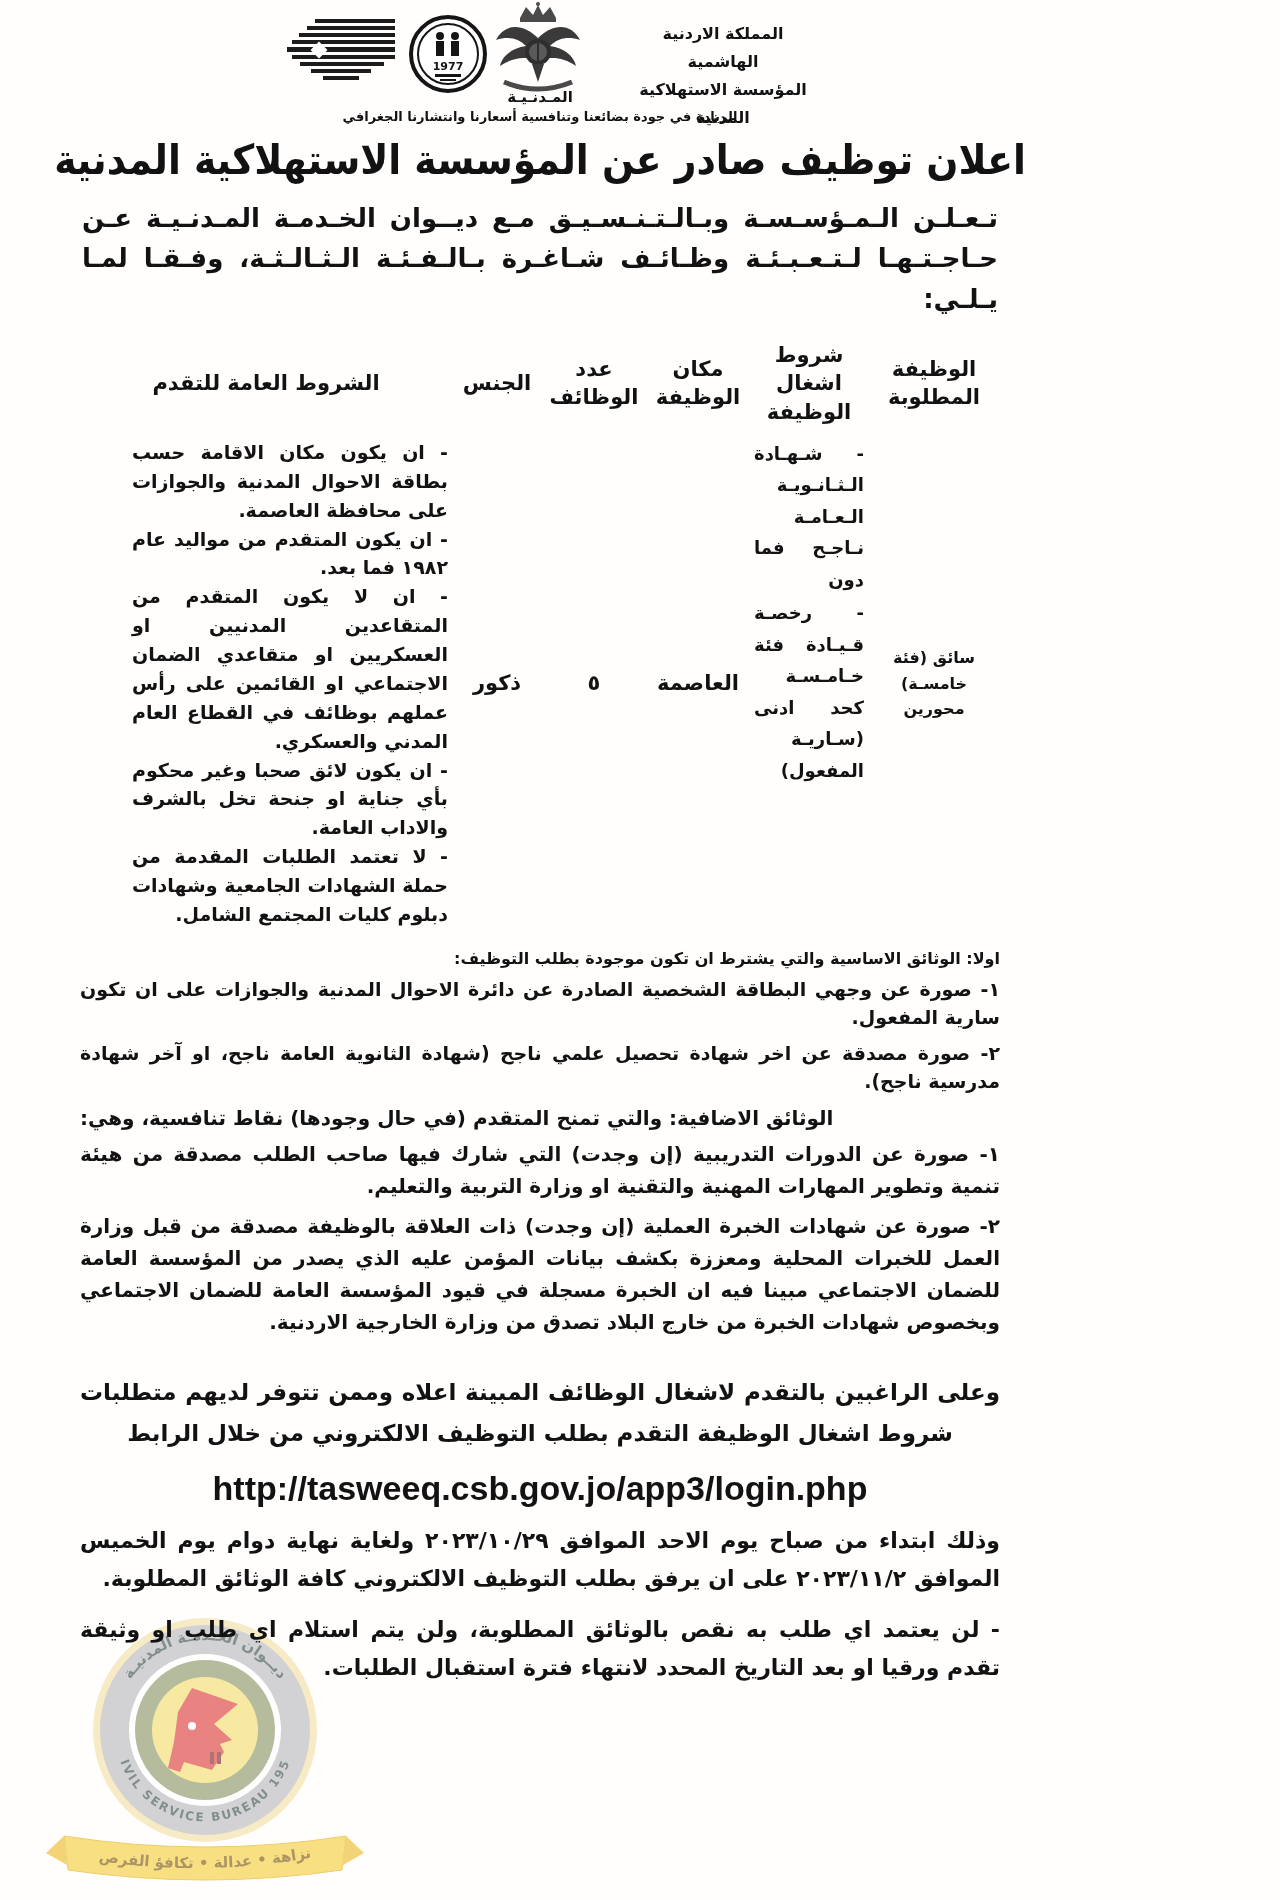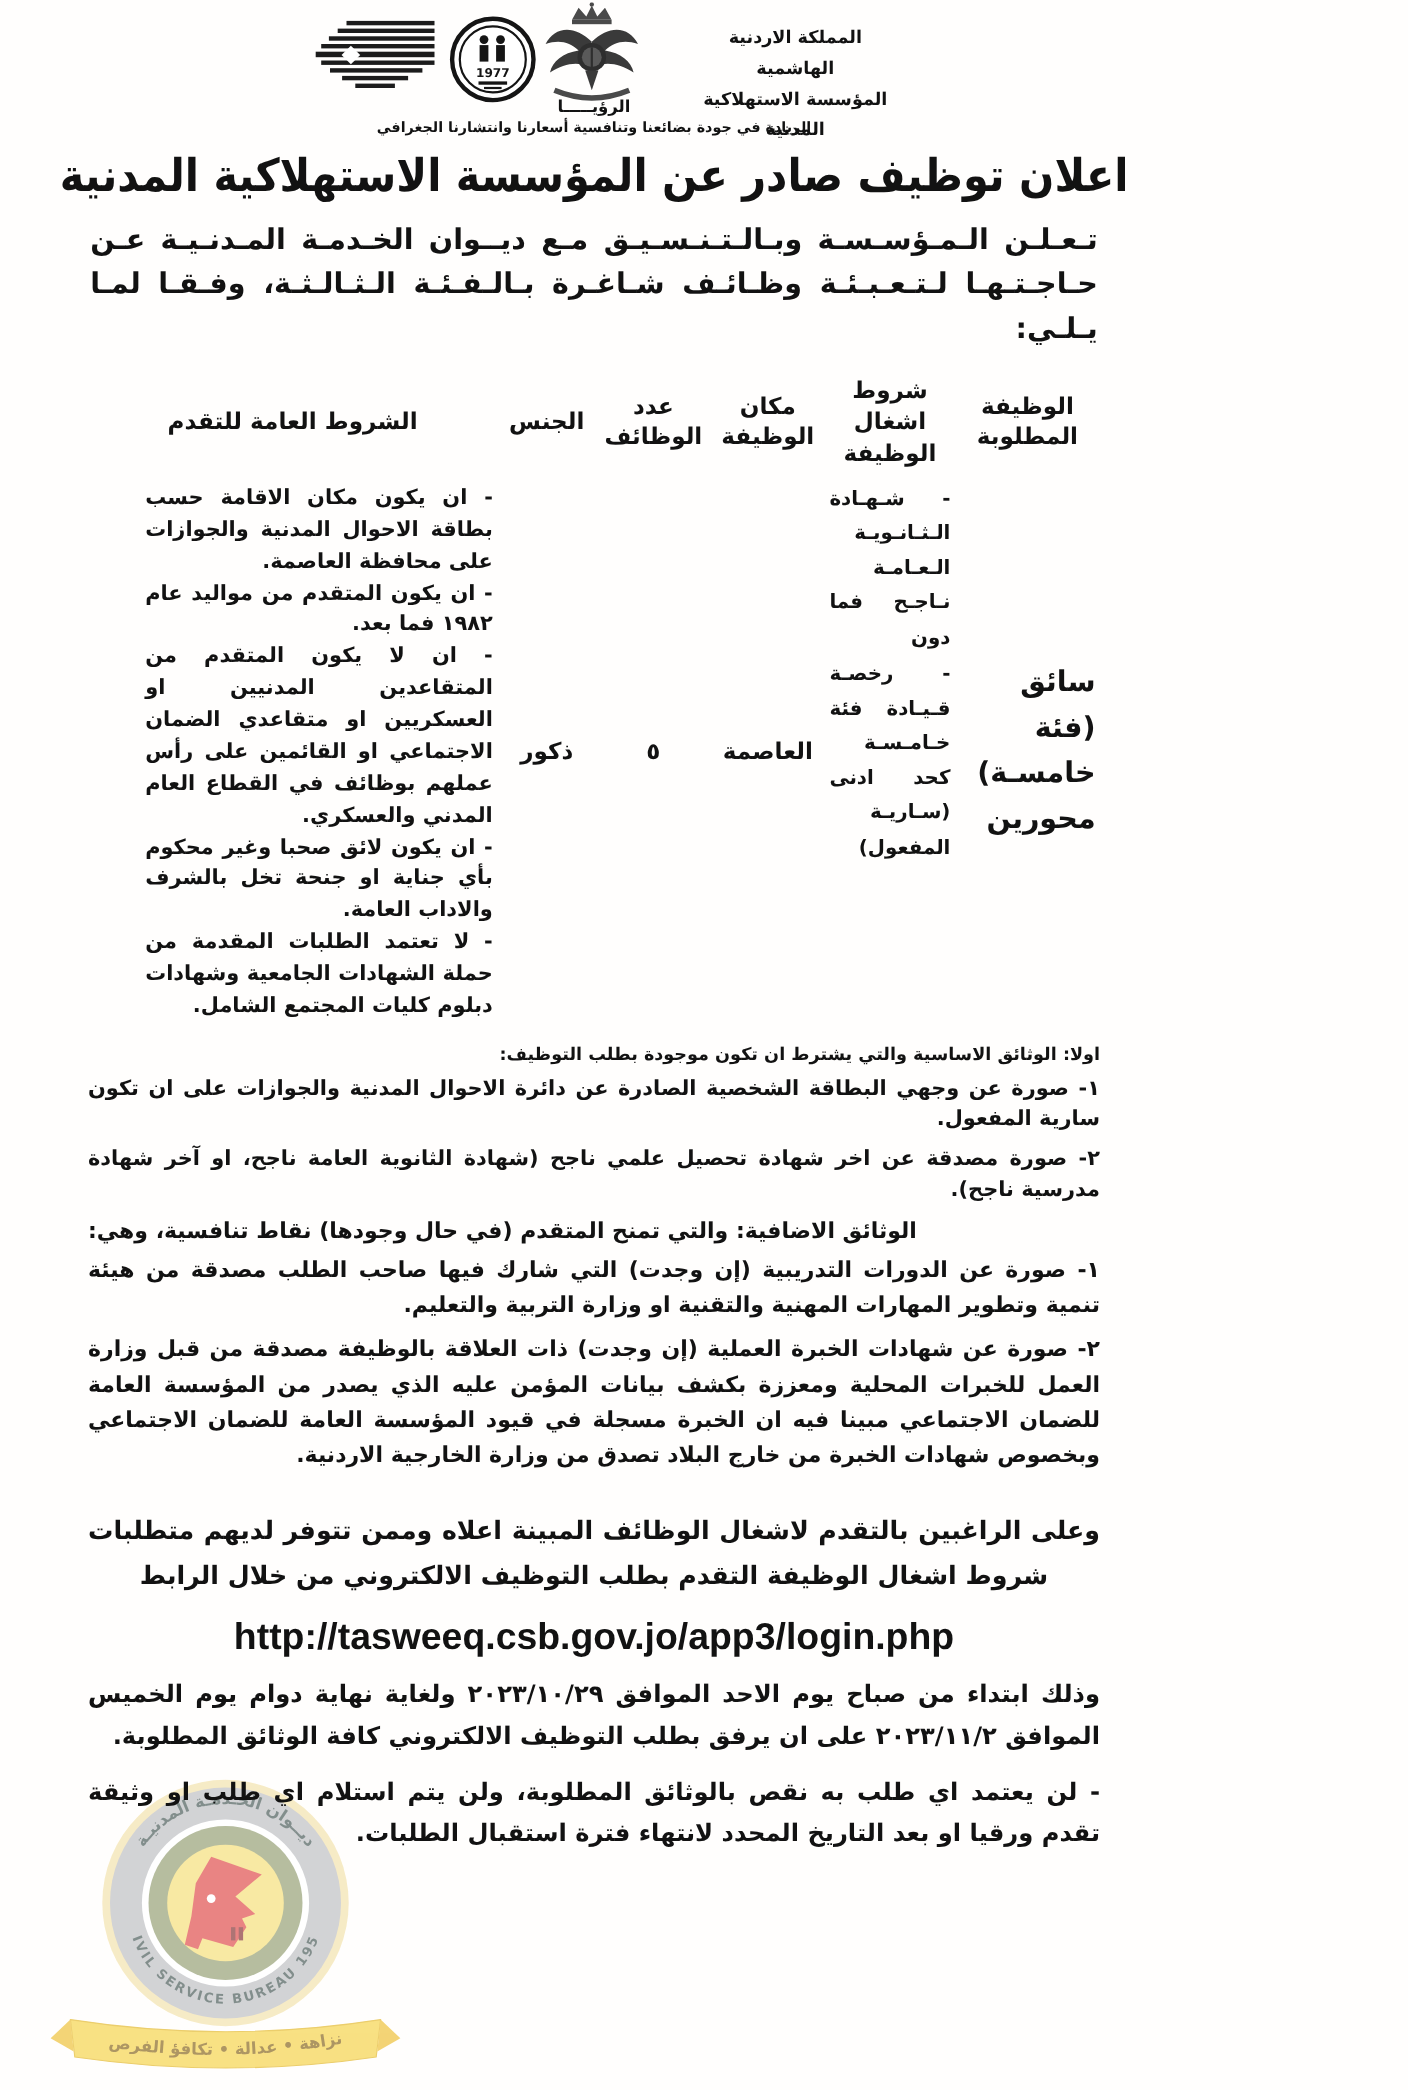--- a/index.html
+++ b/index.html
@@ -23,21 +23,21 @@
   .title-wrap{display:flex;justify-content:center;margin-top:4px;}
   .title{font-size:41px;white-space:nowrap;transform:scaleX(.92);margin:0;font-weight:700;}
   .intro{margin:14px 2px 0;font-size:26px;line-height:1.55;
          text-align:justify;text-align-last:justify;}
 
   
   table.vacancy{width:100%;border-collapse:collapse;margin-top:14px;}
   table.vacancy th{font-size:21px;text-align:center;vertical-align:middle;
                    padding:8px 2px 4px;line-height:1.35;font-weight:700;}
   table.vacancy td{padding:8px 4px;font-weight:700;}
-  td.job-cell{font-size:26px;text-align:right;vertical-align:middle;line-height:1.6;}
+  td.job-cell{font-size:16px;text-align:center;vertical-align:middle;line-height:1.6;}
   td.cond-cell{font-size:18px;text-align:justify;vertical-align:top;line-height:1.75;}
   td.cond-cell .cond-item{margin-bottom:2px;}
   td.mid-cell{font-size:21px;text-align:center;vertical-align:middle;}
   td.general-cell{font-size:19px;text-align:justify;vertical-align:top;line-height:1.52;}
   td.general-cell .gc-item{text-align:justify;margin-left:48px;}
 
   
   .docs-heading{margin:20px 0 0;font-size:25px;line-height:1.7;text-align:right;}
   .docs-subheading{margin:12px 0 0;font-size:16px;text-align:right;}
   .doc-item{margin:7px 0 0;font-size:19px;line-height:1.5;text-align:justify;}
@@ -103,21 +103,21 @@
           <polygon points="40,62 52,62 46,80" fill="#3a3a3a"></polygon>
           <path d="M12 80 Q46 94 80 80" fill="none" stroke="#4a4a4a" stroke-width="5"></path>
         </svg>
       </div>
 
       <div class="kingdom">
         <div>المملكة الاردنية الهاشمية</div>
         <div>المؤسسة الاستهلاكية المدنية</div>
       </div>
 
-      <div class="vision-label">الرؤيـــــا</div>
+      <div class="vision-label">المـدنـيـة</div>
       <div class="vision-text">الريادة في جودة بضائعنا وتنافسية أسعارنا وانتشارنا الجغرافي</div>
     </div>
 
     <div class="title-wrap">
       <h1 class="title">اعلان توظيف صادر عن المؤسسة الاستهلاكية المدنية</h1>
     </div>
 
     <p class="intro">تـعـلـن الـمـؤسـسـة وبـالـتـنـسـيـق مـع ديــوان الخـدمـة المـدنـيـة عـن حـاجـتـهـا لـتـعـبـئـة وظـائـف شـاغـرة بـالـفـئـة الـثـالـثـة، وفـقـا لمـا يـلـي:</p>
 
     <table class="vacancy">

